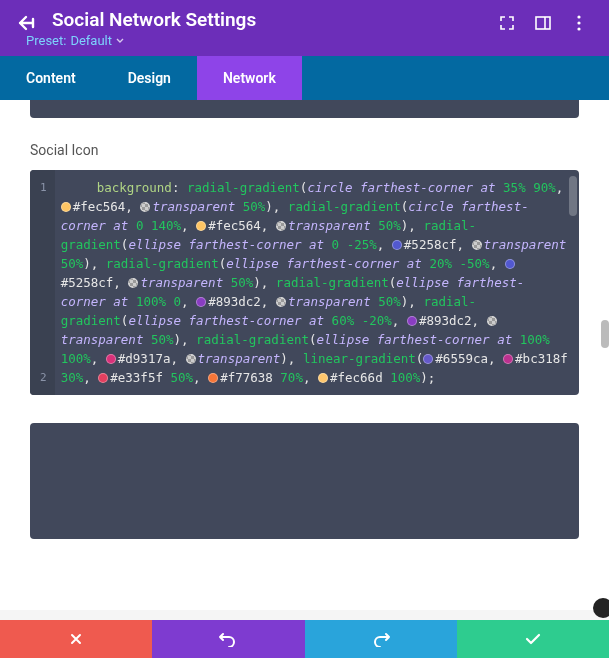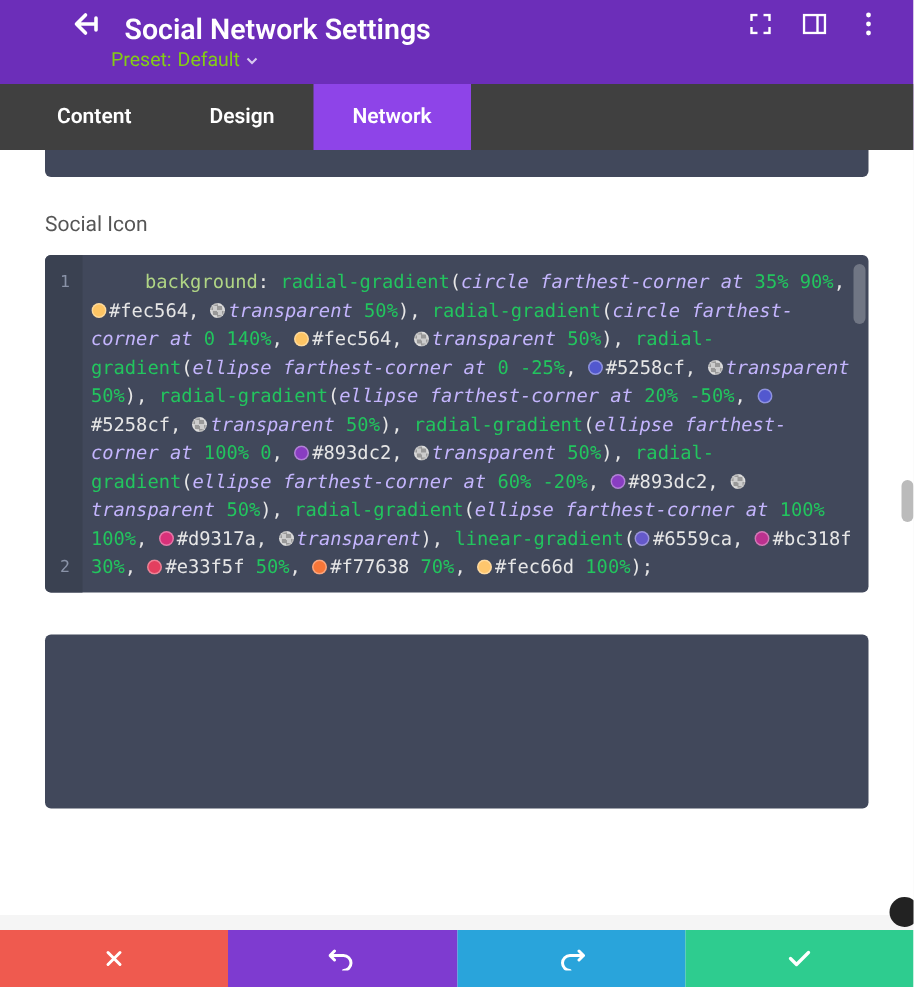--- a/index.html
+++ b/index.html
@@ -11,43 +11,40 @@
   overflow: hidden;
   position: relative;
 }
 .header {
   background: #6c2eb9;
   color: #fff;
   padding: 0;
 }
 .header-top {
   display: flex;
-  align-items: flex-start;
+  align-items: flex-end;
   padding: 8px 18px 2px;
   position: relative;
-  margin-left: 31px;
 }
 .back-btn { display: flex; align-items: center; margin-right: 14px; cursor: pointer; }
 .title { font-size: 19px; font-weight: 600; flex: 1; }
 .header-icons { display: flex; gap: 20px; align-items: center; margin-right: 4px; }
 .header-icon { width: 16px; height: 16px; cursor: pointer; display: flex; align-items: center; justify-content: center; }
 .preset-row {
   padding: 0 26px 8px;
   font-size: 13px;
-  color: #84cc16;
+  color: #7dd3fc;
   display: flex;
   align-items: center;
   gap: 4px;
   cursor: pointer;
-  margin-left: 48px;
 }
 .tabs {
   display: flex;
-  background: #404040;
-  padding-left: 12px;
+  background: #0369a1;
 }
 .tab {
   padding: 14px 26px;
   font-size: 14px;
   font-weight: 600;
   color: #fff;
   cursor: pointer;
 }
 .tab.active { background: #8e44e8; }
 .content {

